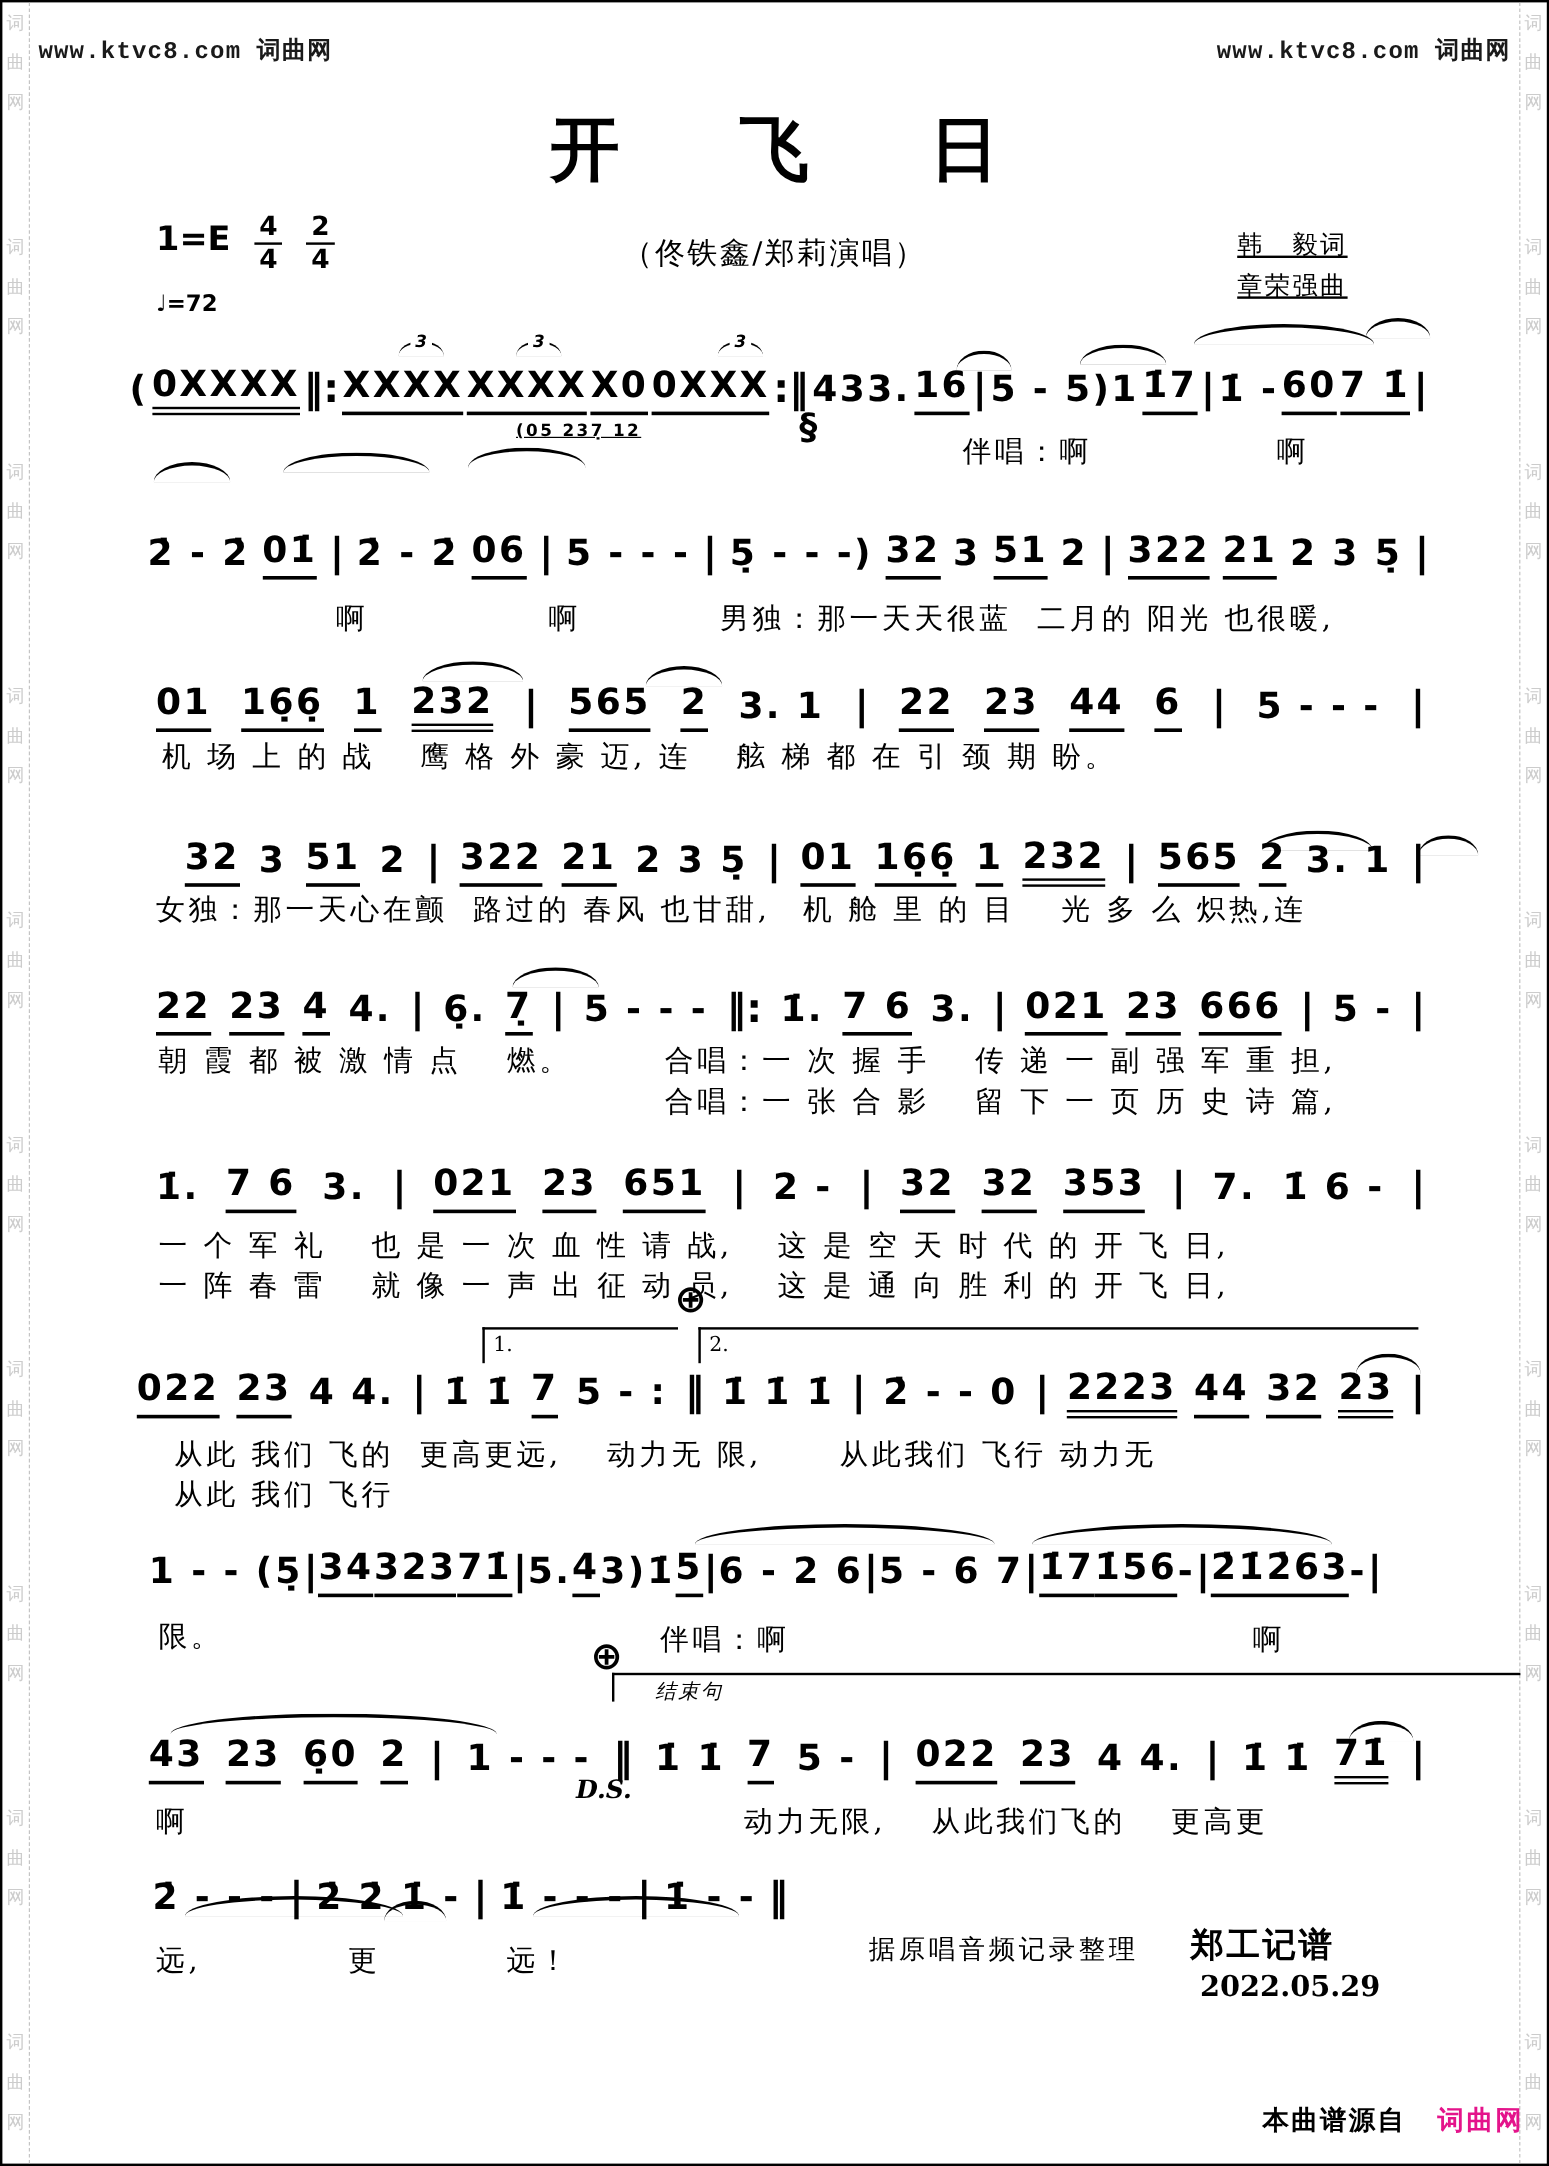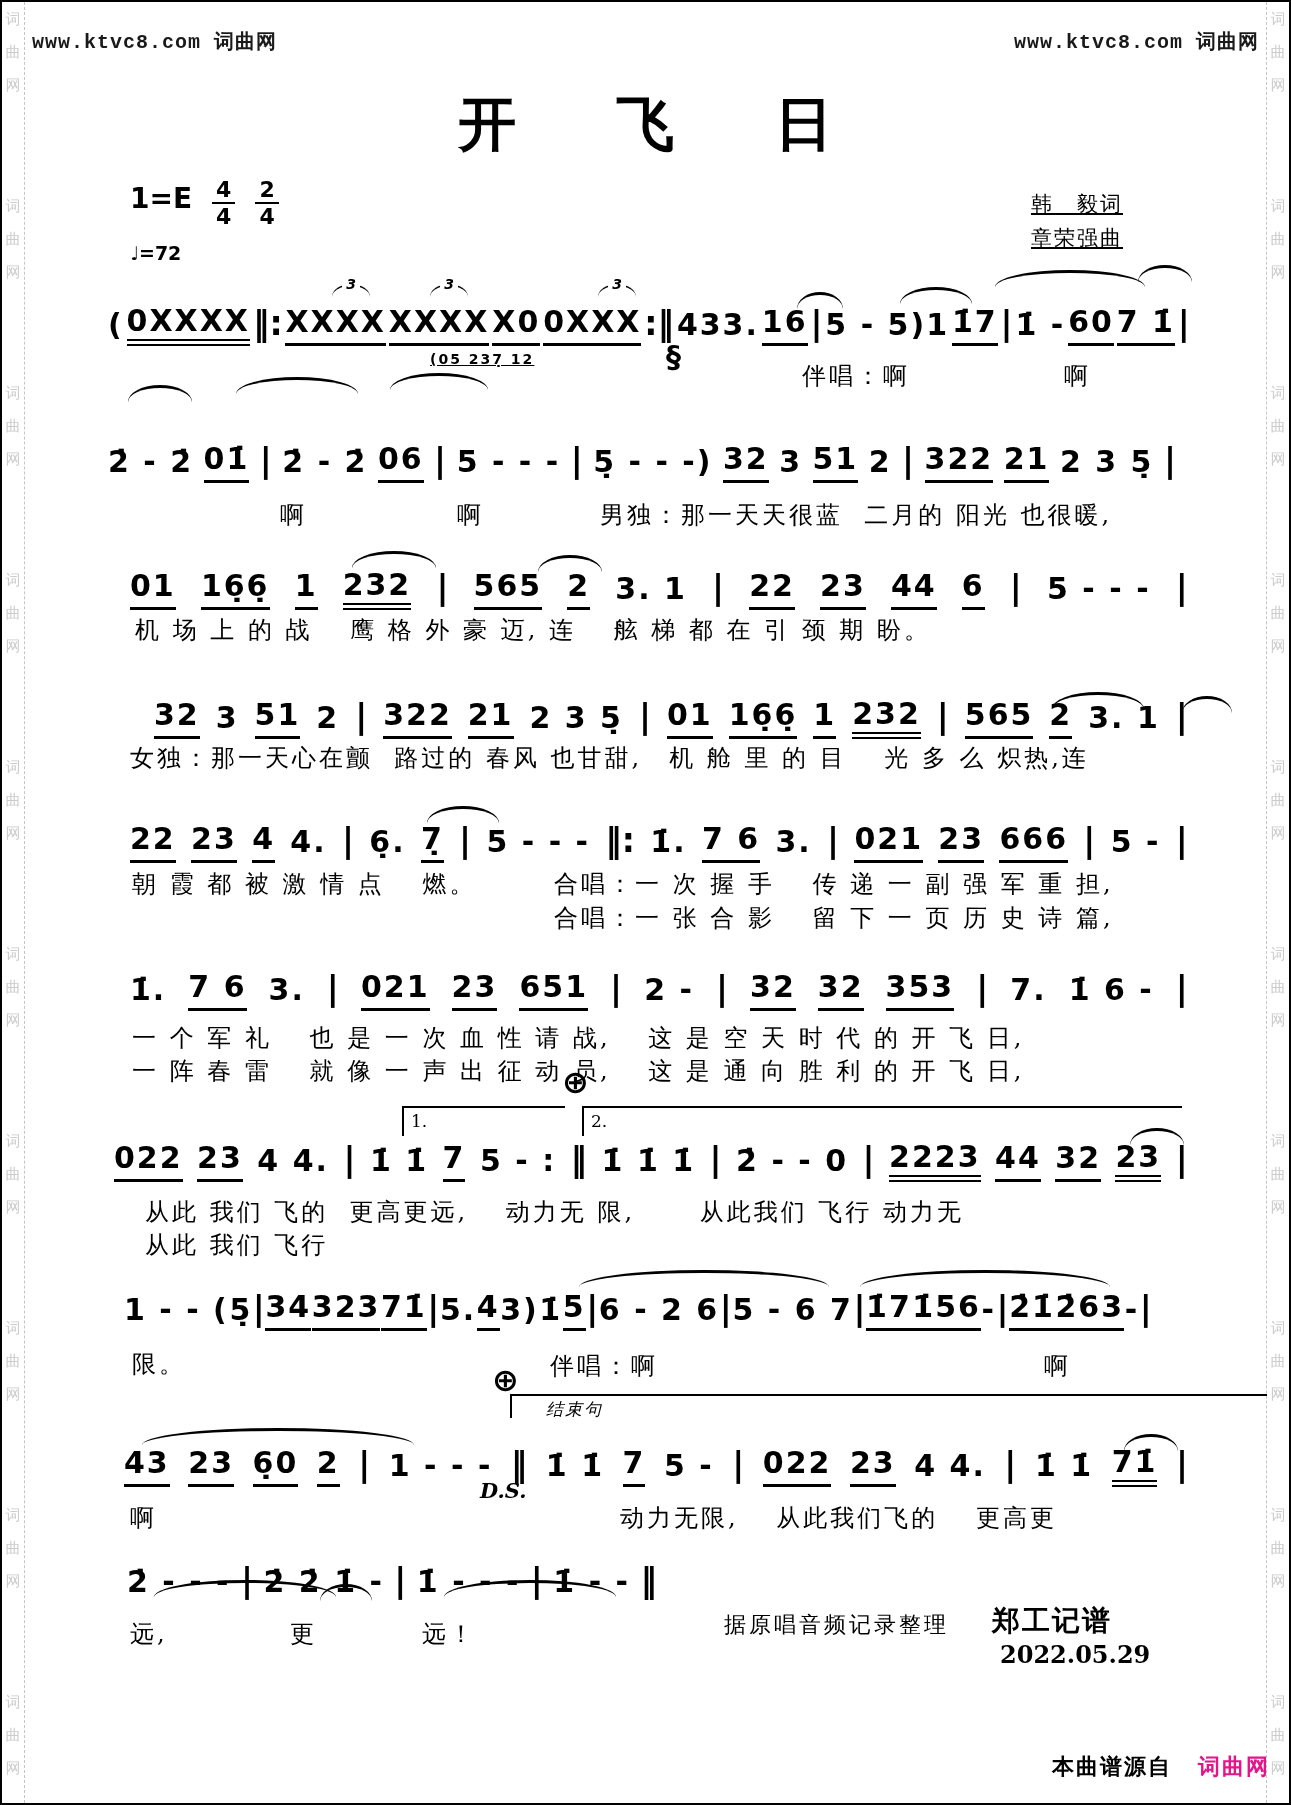--- a/index.html
+++ b/index.html
@@ -127,20 +127,21 @@
       <div class="wm-char" style="top: 1570px; color: rgb(204, 204, 204);">网</div>
       <div class="wm-char" style="top: 1691px; color: rgb(204, 204, 204);">词</div>
       <div class="wm-char" style="top: 1724px; color: rgb(204, 204, 204);">曲</div>
       <div class="wm-char" style="top: 1757px; color: rgb(204, 204, 204);">网</div>
     </div>
 
   <div class="site-url left">www.ktvc8.com 词曲网</div>
   <div class="site-url right">www.ktvc8.com 词曲网</div>
 
   <div class="title">开 飞 日</div>
+  <div class="subtitle">（佟铁鑫/郑莉演唱）</div>
 
   <div class="keyblock">
     <span>1=E</span>
     <span class="frac">
       <span class="num">4</span>
       <span class="den">4</span>
     </span>
     <span class="frac">
       <span class="num">2</span>
       <span class="den">4</span>
@@ -167,21 +168,21 @@
         <span class="tok">5 - 5)1</span>
         <span class="tok u1">1̇7</span>
         <span class="tok bar">|</span>
         <span class="tok">1̇ -</span>
         <span class="tok u1">60</span>
         <span class="tok u1">7 1̇</span>
         <span class="tok bar">|</span>
       </div>
       <div class="lyr" style="left: 800px; top: 358px;">伴唱：啊</div>
       <div class="lyr" style="left: 1062px; top: 358px;">啊</div>
-      <div class="sys-line" style="left: 106px; top: 440px; width: 1068px;">
+      <div class="sys-line" style="left: 121px; top: 440px; width: 1068px;">
         <span class="tok">2̇ - 2̇</span>
         <span class="tok u1">01̇</span>
         <span class="tok bar">|</span>
         <span class="tok">2̇ - 2̇</span>
         <span class="tok u1">06</span>
         <span class="tok bar">|</span>
         <span class="tok">5 - - -</span>
         <span class="tok bar">|</span>
         <span class="tok">5̣ - - -)</span>
         <span class="tok u1">32</span>

